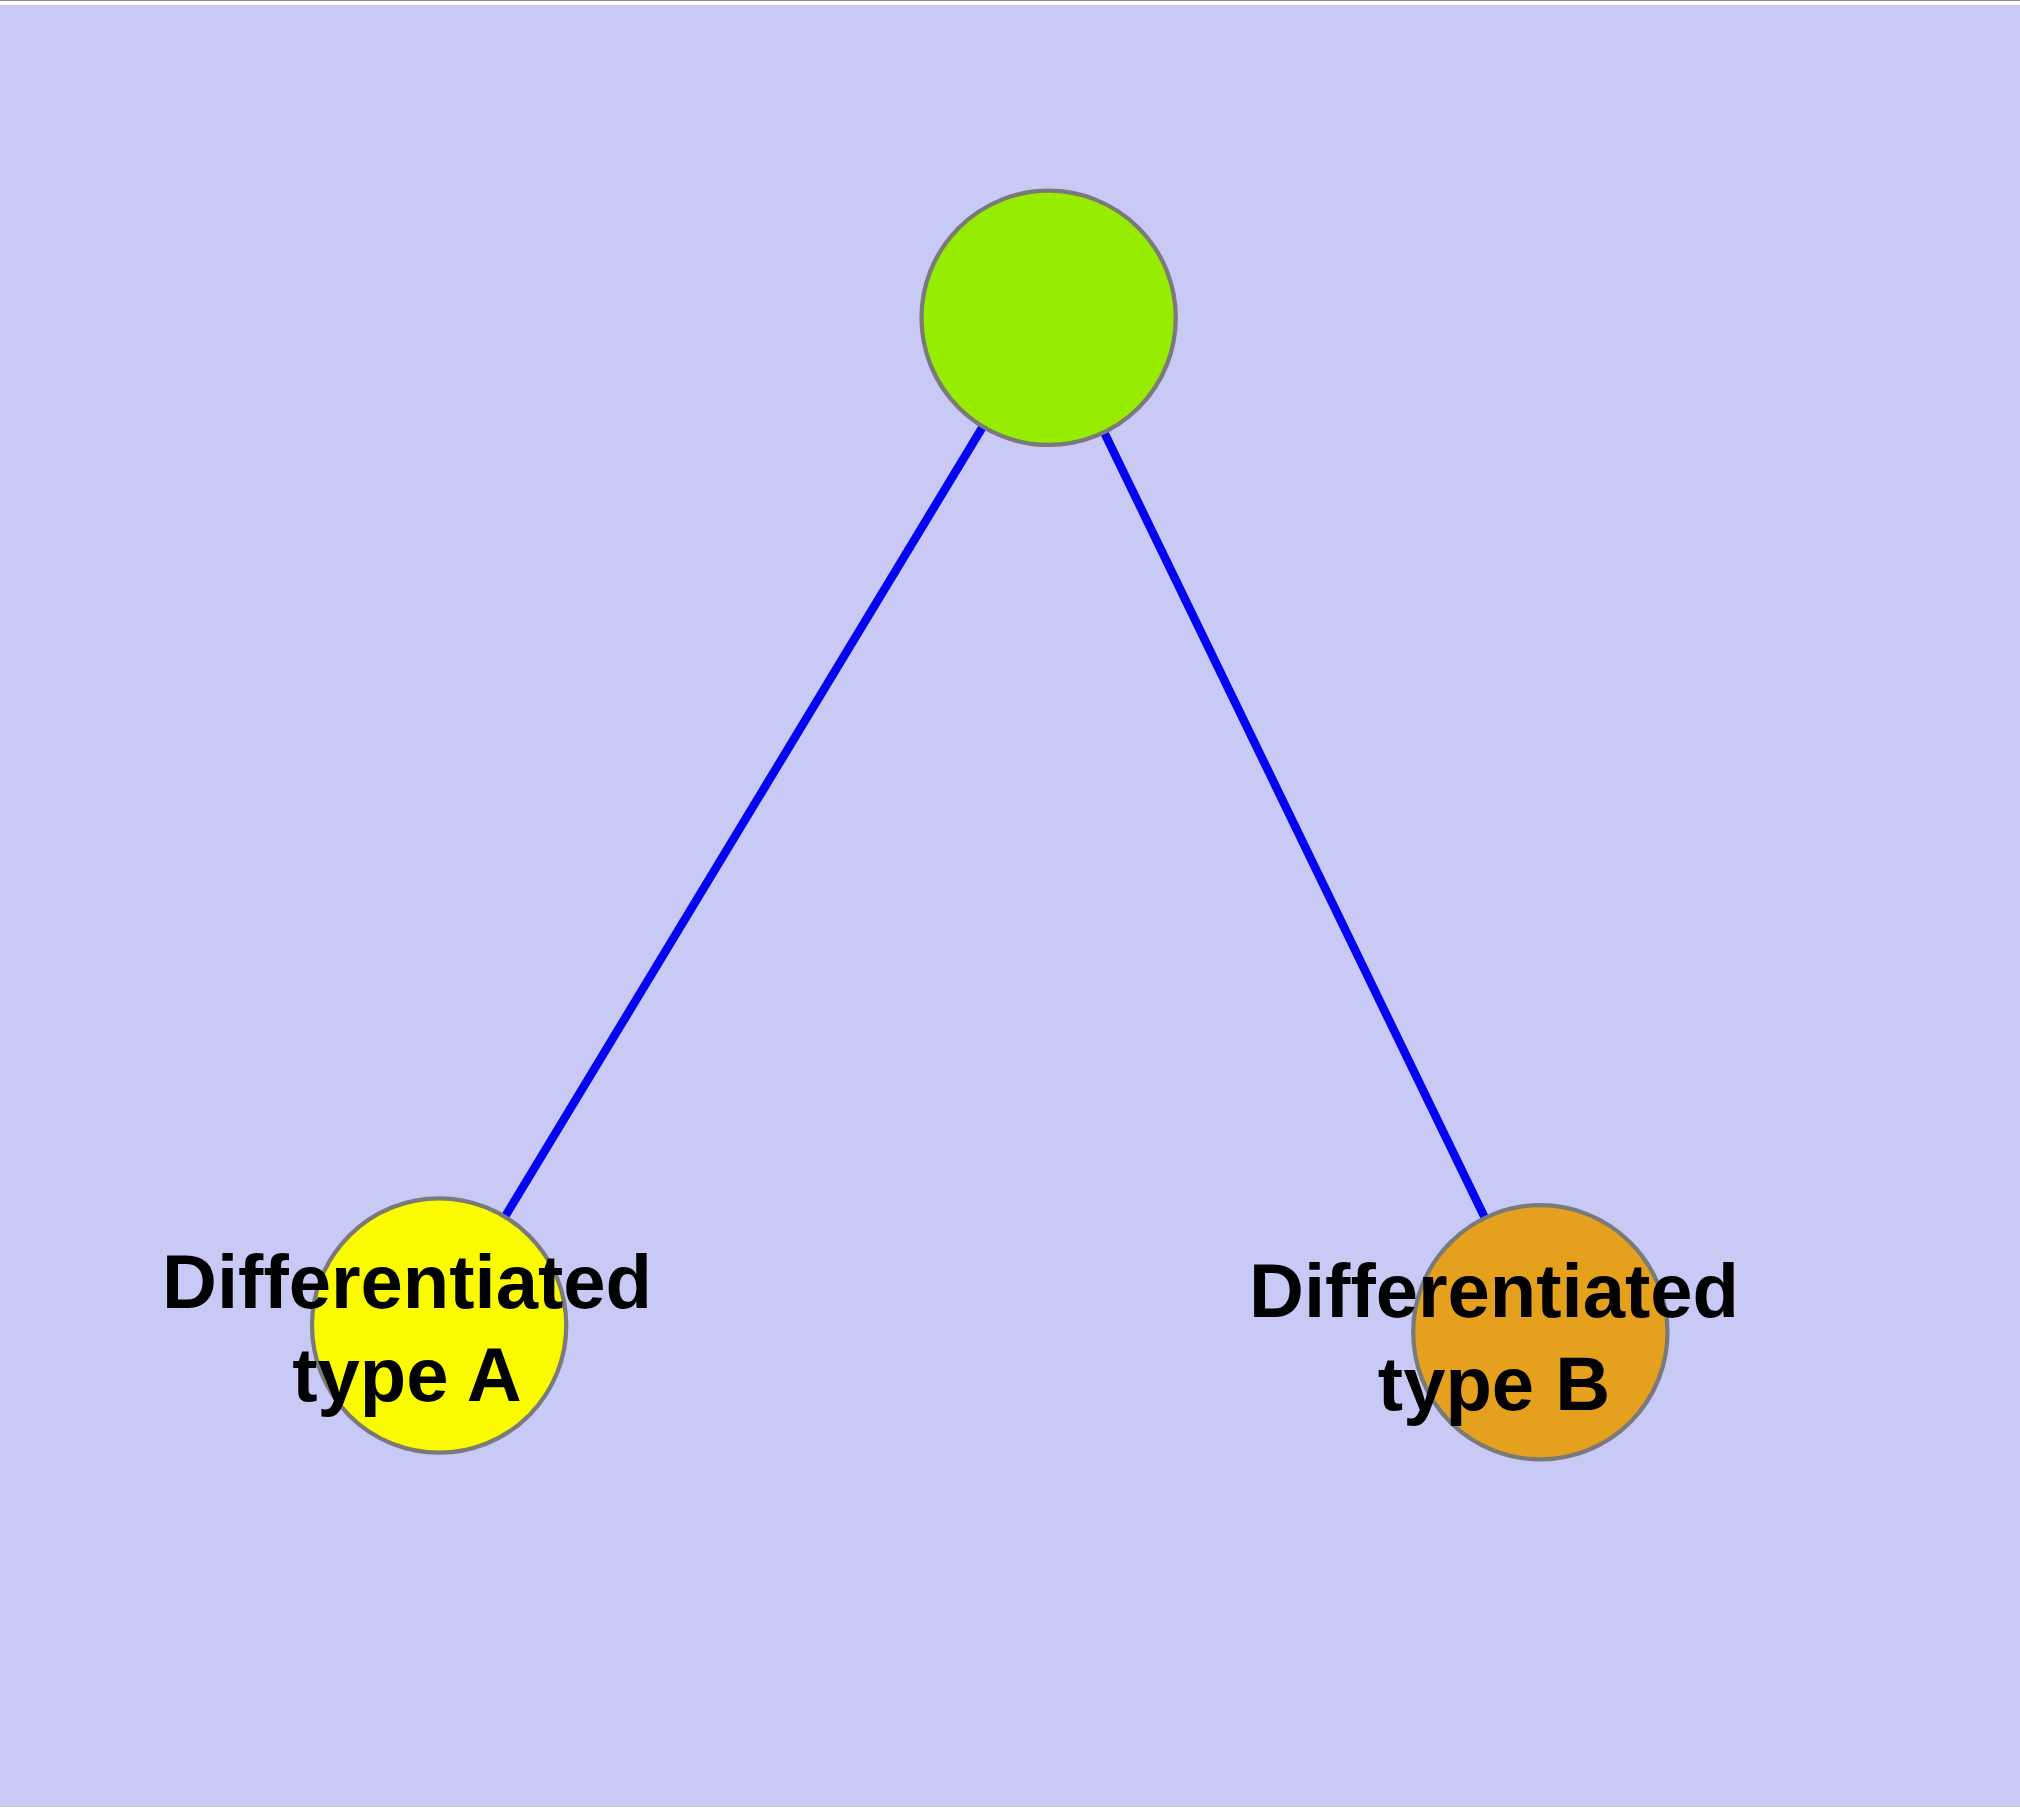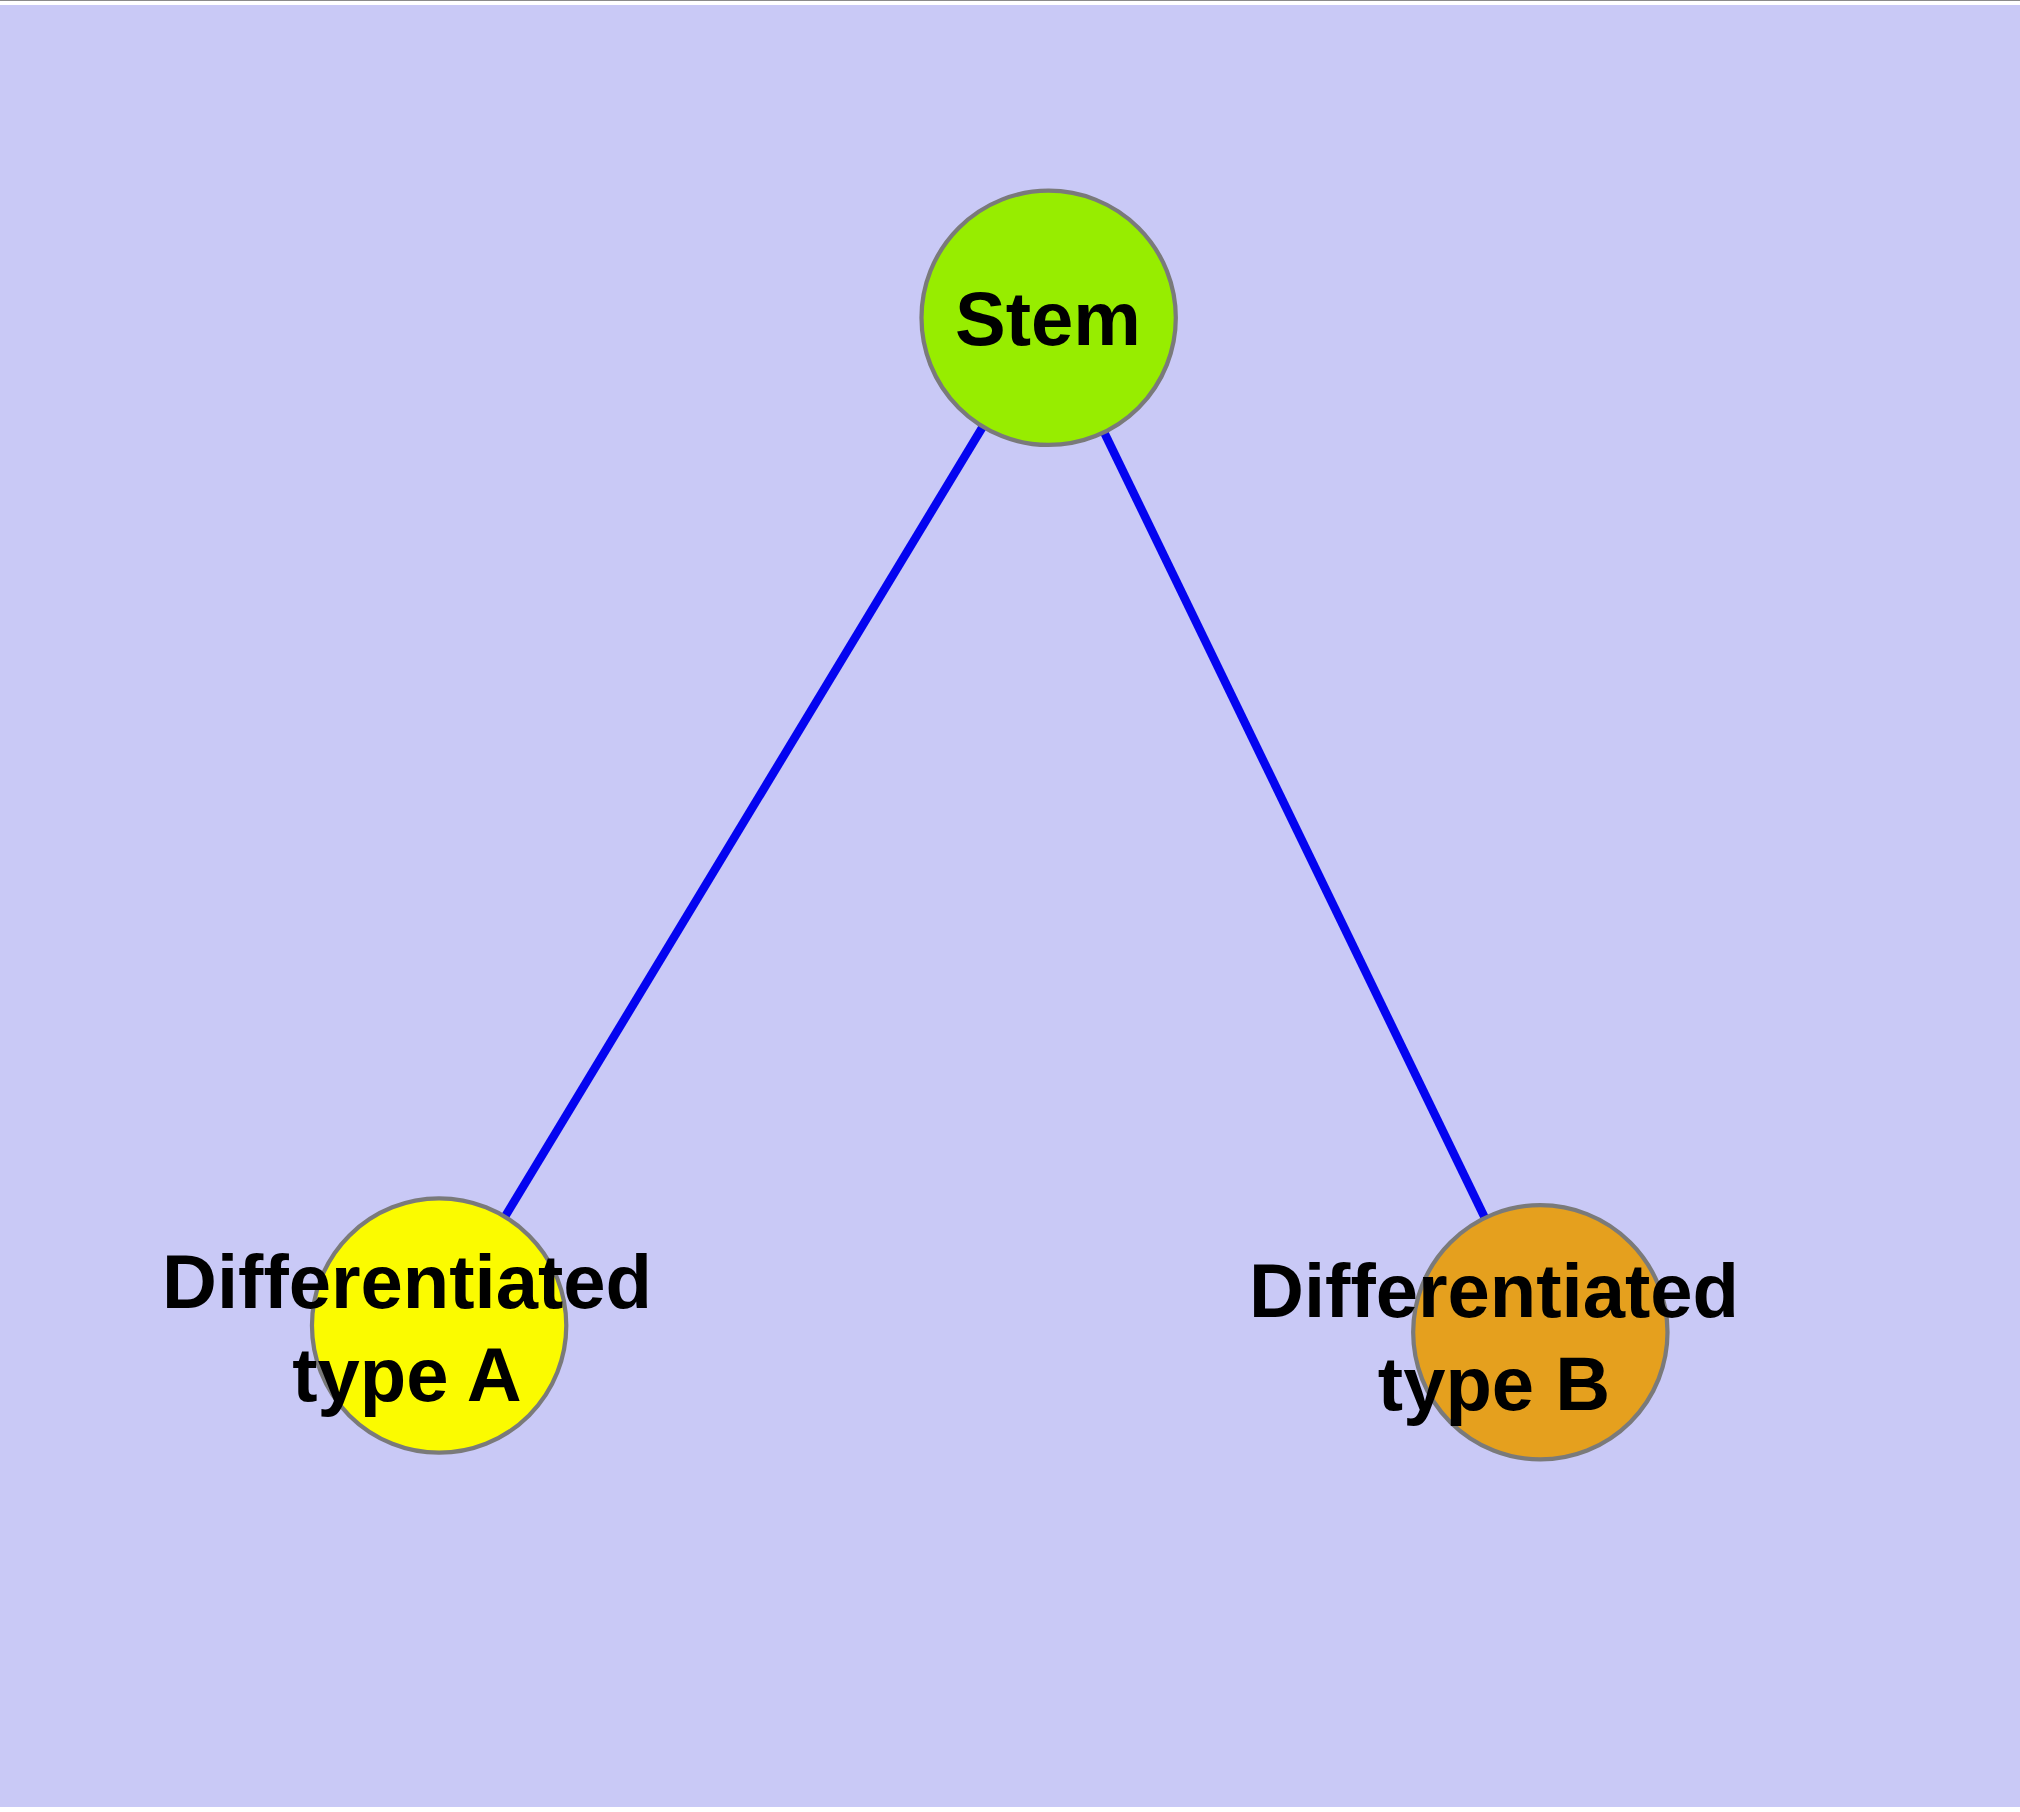--- a/index.html
+++ b/index.html
@@ -62,21 +62,20 @@
         <line x1="1237" y1="375" x2="518" y2="1564" stroke="#0404F0" stroke-width="10"></line>
         <line x1="1237" y1="375" x2="1817" y2="1572" stroke="#0404F0" stroke-width="10"></line>
       </g>
     <g>
         <circle cx="1237" cy="375" r="150" fill="#97ED00" stroke="#7A7A7A" stroke-width="5"></circle>
         <circle cx="518" cy="1564" r="150" fill="#FBFB00" stroke="#7A7A7A" stroke-width="5"></circle>
         <circle cx="1817" cy="1572" r="150" fill="#E5A01E" stroke="#7A7A7A" stroke-width="5"></circle>
       </g>
   </svg>
   <div class="labels-layer">
-      <div class="node-label" style="left: 1048px; top: 319px; font-size: 76px; color: rgb(0, 0, 0);">Stem</div>
       <div class="node-label" style="left: 407px; top: 1328px; font-size: 76px; color: rgb(0, 0, 0);">Differentiated
 type A</div>
       <div class="node-label" style="left: 1494px; top: 1337px; font-size: 76px; color: rgb(0, 0, 0);">Differentiated
 type B</div>
     </div>
   <div class="edge-strip top" style="background: rgb(255, 255, 255);"></div>
   <div class="edge-strip bottom" style="background: rgb(255, 255, 255);"></div>
 </div>
 
 

